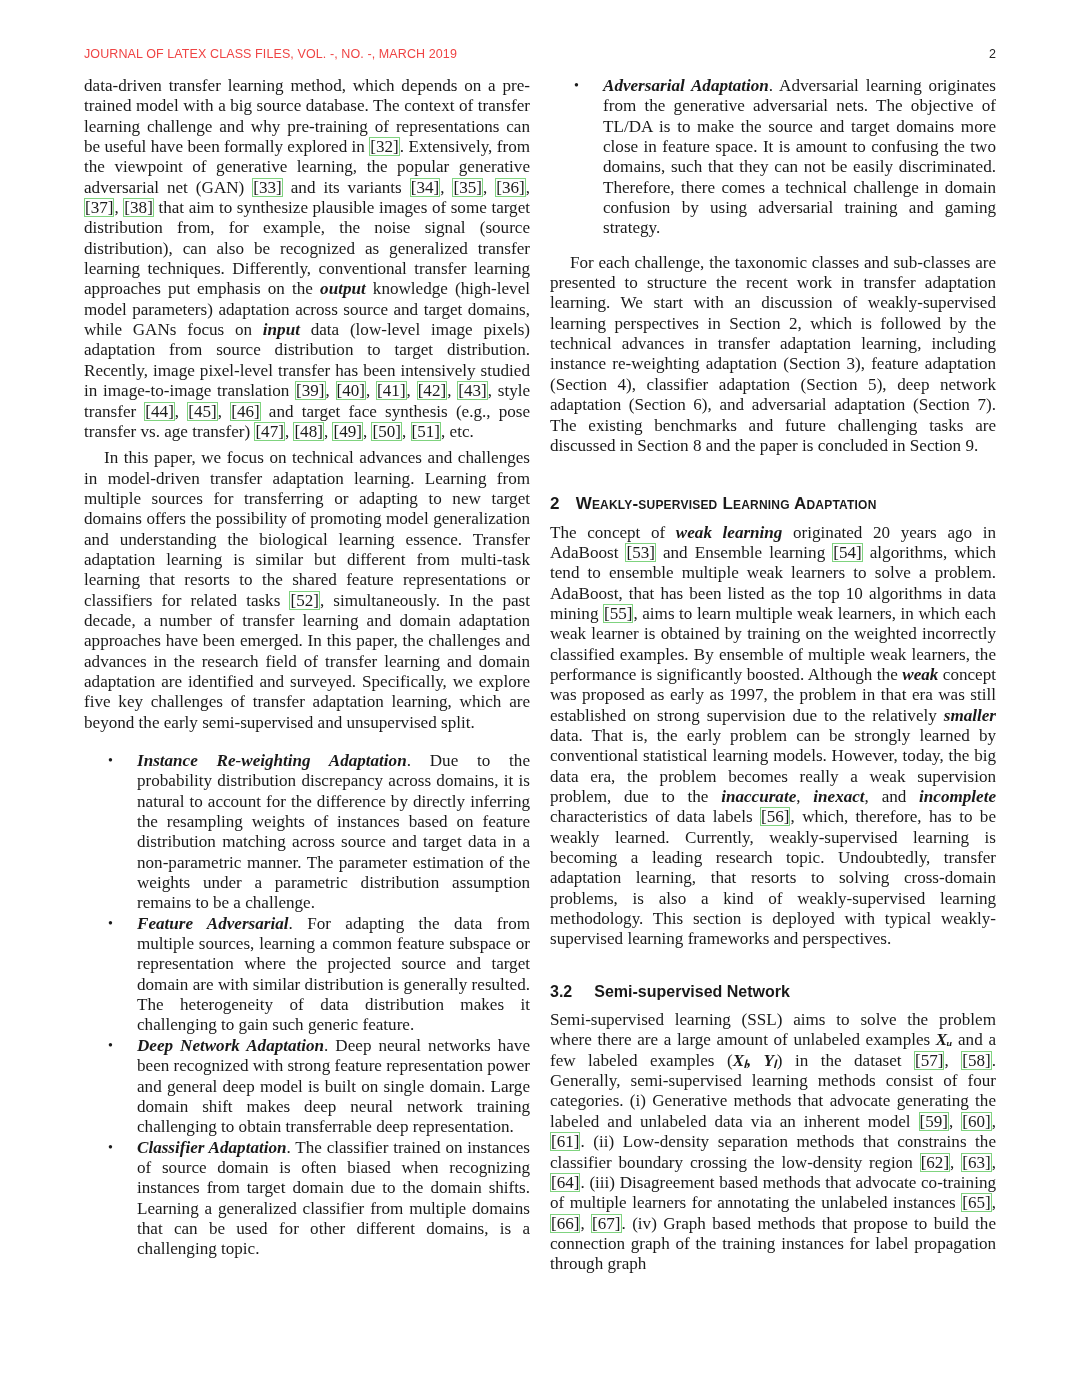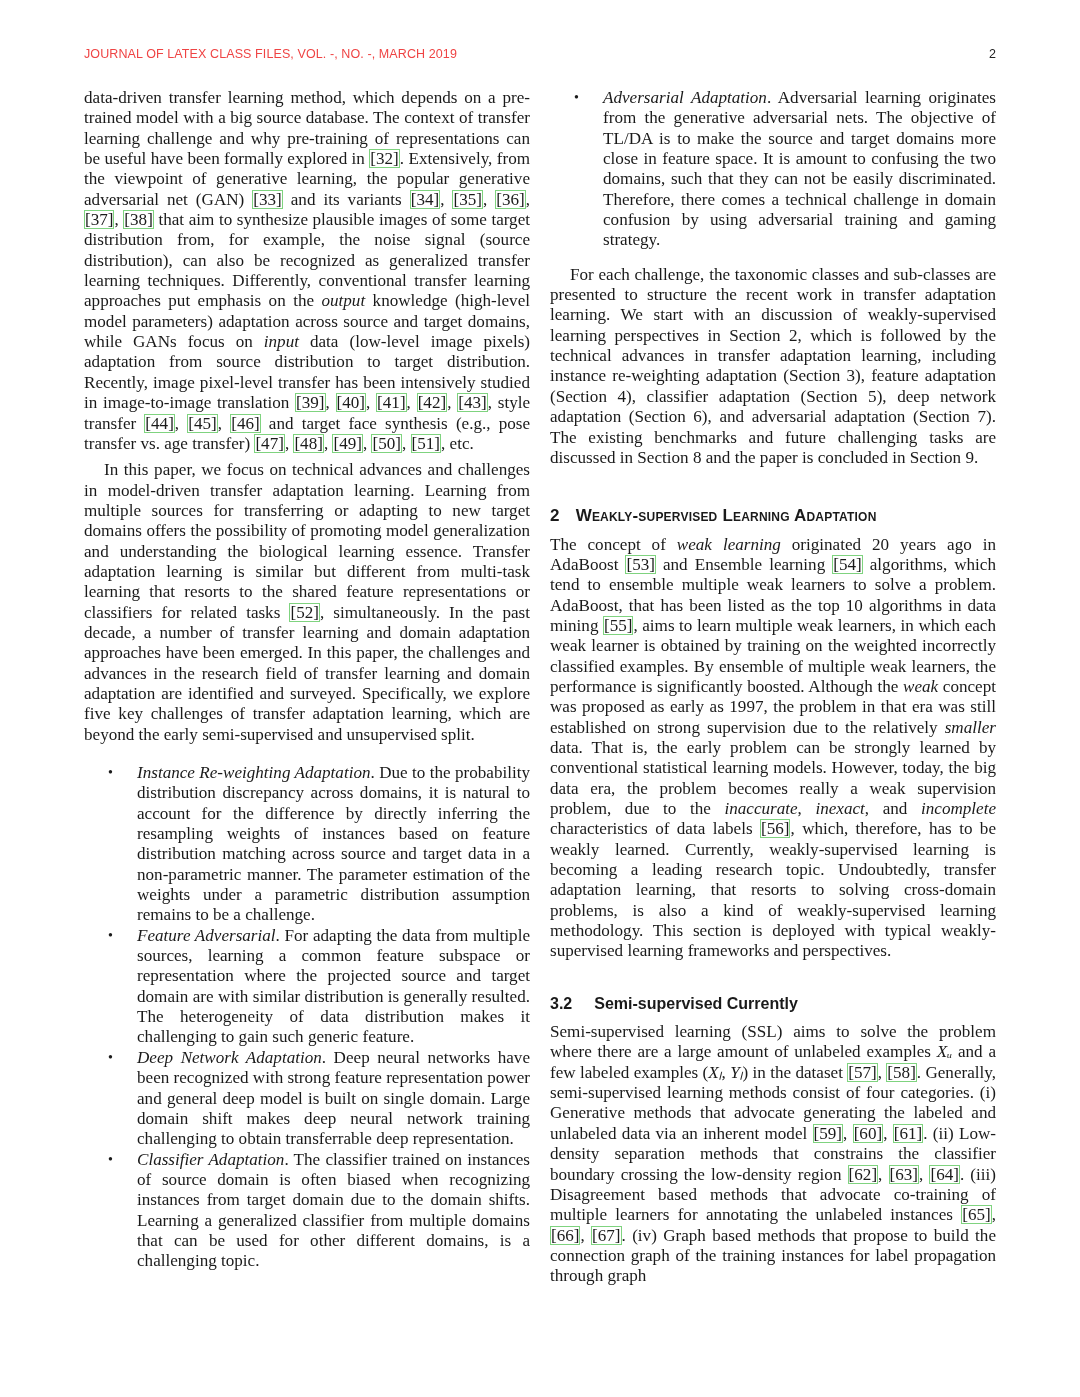--- a/index.html
+++ b/index.html
@@ -1,26 +1,26 @@
 <!DOCTYPE html>
 <html><head>
 <meta charset="utf-8">
 <style>
   html, body { margin: 0; padding: 0; background: #ffffff; }
   body { width: 1080px; height: 1397px; position: relative; overflow: hidden; color: #1a1a1a; }
   .header-left { position: absolute; left: 84px; top: 47px; font-family: "Liberation Sans", sans-serif; font-size: 12.5px; letter-spacing: 0.1px; color: #ef4444; }
   .header-right { position: absolute; right: 84px; top: 47px; font-family: "Liberation Sans", sans-serif; font-size: 12.5px; color: #222; }
-  .col { position: absolute; top: 76px; width: 446px; font-family: "Liberation Serif", serif; font-size: 17.1px; line-height: 20.35px; text-align: justify; hyphens: auto; margin-top: 12px; }
+  .col { position: absolute; top: 76px; width: 446px; font-family: "Liberation Serif", serif; font-size: 17.1px; line-height: 20.35px; text-align: justify; hyphens: auto; }
   .col-left { left: 84px; }
   .col-right { left: 550px; }
   p { margin: 0; }
   p.indent { text-indent: 20px; }
   .gap { height: 6px; }
   .cite { outline: 1px solid #7fd37f; outline-offset: -1px; padding: 0 1px; }
-  i { font-style: italic; }
+  i { font-style: italic; font-weight: bold; }
   ul.bullets { margin: 0; padding: 0; list-style: none; }
   ul.bullets li { position: relative; padding-left: 53px; }
   ul.bullets li::before { content: "•"; position: absolute; left: 24px; top: 0; font-size: 14px; }
   .sec-title { font-family: "Liberation Sans", sans-serif; font-weight: bold; font-size: 17px; margin: 38px 0 8px 0; text-align: left; letter-spacing: 0.2px; }
   .sec-title .num { margin-right: 16px; }
   .sc { font-variant: small-caps; }
   .subsec-title { font-family: "Liberation Sans", sans-serif; font-weight: bold; font-size: 16px; margin: 32px 0 8px 0; text-align: left; }
   .subsec-title .num { margin-right: 22px; }
 </style>
 </head>
@@ -46,16 +46,16 @@
   <ul class="bullets">
       <li><i>Adversarial Adaptation</i>. Adversarial learning originates from the generative adversarial nets. The objective of TL/DA is to make the source and target domains more close in feature space. It is amount to confusing the two domains, such that they can not be easily discriminated. Therefore, there comes a technical challenge in domain confusion by using adversarial training and gaming strategy.</li>
     </ul>
   <div style="height:14px"></div>
   <p class="indent">For each challenge, the taxonomic classes and sub-classes are presented to structure the recent work in transfer adaptation learning. We start with an discussion of weakly-supervised learning perspectives in Section 2, which is followed by the technical advances in transfer adaptation learning, including instance re-weighting adaptation (Section 3), feature adaptation (Section 4), classifier adaptation (Section 5), deep network adaptation (Section 6), and adversarial adaptation (Section 7). The existing benchmarks and future challenging tasks are discussed in Section 8 and the paper is concluded in Section 9.</p>
   <div class="sec-title">
     <span class="num">2</span><span class="sc">Weakly-supervised Learning Adaptation</span>
   </div>
   <p>The concept of <i>weak learning</i> originated 20 years ago in AdaBoost <span class="cite">[53]</span> and Ensemble learning <span class="cite">[54]</span> algorithms, which tend to ensemble multiple weak learners to solve a problem. AdaBoost, that has been listed as the top 10 algorithms in data mining <span class="cite">[55]</span>, aims to learn multiple weak learners, in which each weak learner is obtained by training on the weighted incorrectly classified examples. By ensemble of multiple weak learners, the performance is significantly boosted. Although the <i>weak</i> concept was proposed as early as 1997, the problem in that era was still established on strong supervision due to the relatively <i>smaller</i> data. That is, the early problem can be strongly learned by conventional statistical learning models. However, today, the big data era, the problem becomes really a weak supervision problem, due to the <i>inaccurate</i>, <i>inexact</i>, and <i>incomplete</i> characteristics of data labels <span class="cite">[56]</span>, which, therefore, has to be weakly learned. Currently, weakly-supervised learning is becoming a leading research topic. Undoubtedly, transfer adaptation learning, that resorts to solving cross-domain problems, is also a kind of weakly-supervised learning methodology. This section is deployed with typical weakly-supervised learning frameworks and perspectives.</p>
   <div class="subsec-title">
-    <span class="num">3.2</span><span>Semi-supervised Currently</span>
+    <span class="num">3.2</span><span>Semi-supervised Network</span>
   </div>
   <p>Semi-supervised learning (SSL) aims to solve the problem where there are a large amount of unlabeled examples <i>Xᵤ</i> and a few labeled examples (<i>Xₗ, Yₗ</i>) in the dataset <span class="cite">[57]</span>, <span class="cite">[58]</span>. Generally, semi-supervised learning methods consist of four categories. (i) Generative methods that advocate generating the labeled and unlabeled data via an inherent model <span class="cite">[59]</span>, <span class="cite">[60]</span>, <span class="cite">[61]</span>. (ii) Low-density separation methods that constrains the classifier boundary crossing the low-density region <span class="cite">[62]</span>, <span class="cite">[63]</span>, <span class="cite">[64]</span>. (iii) Disagreement based methods that advocate co-training of multiple learners for annotating the unlabeled instances <span class="cite">[65]</span>, <span class="cite">[66]</span>, <span class="cite">[67]</span>. (iv) Graph based methods that propose to build the connection graph of the training instances for label propagation through graph</p>
 </div>
 
 </body></html>

